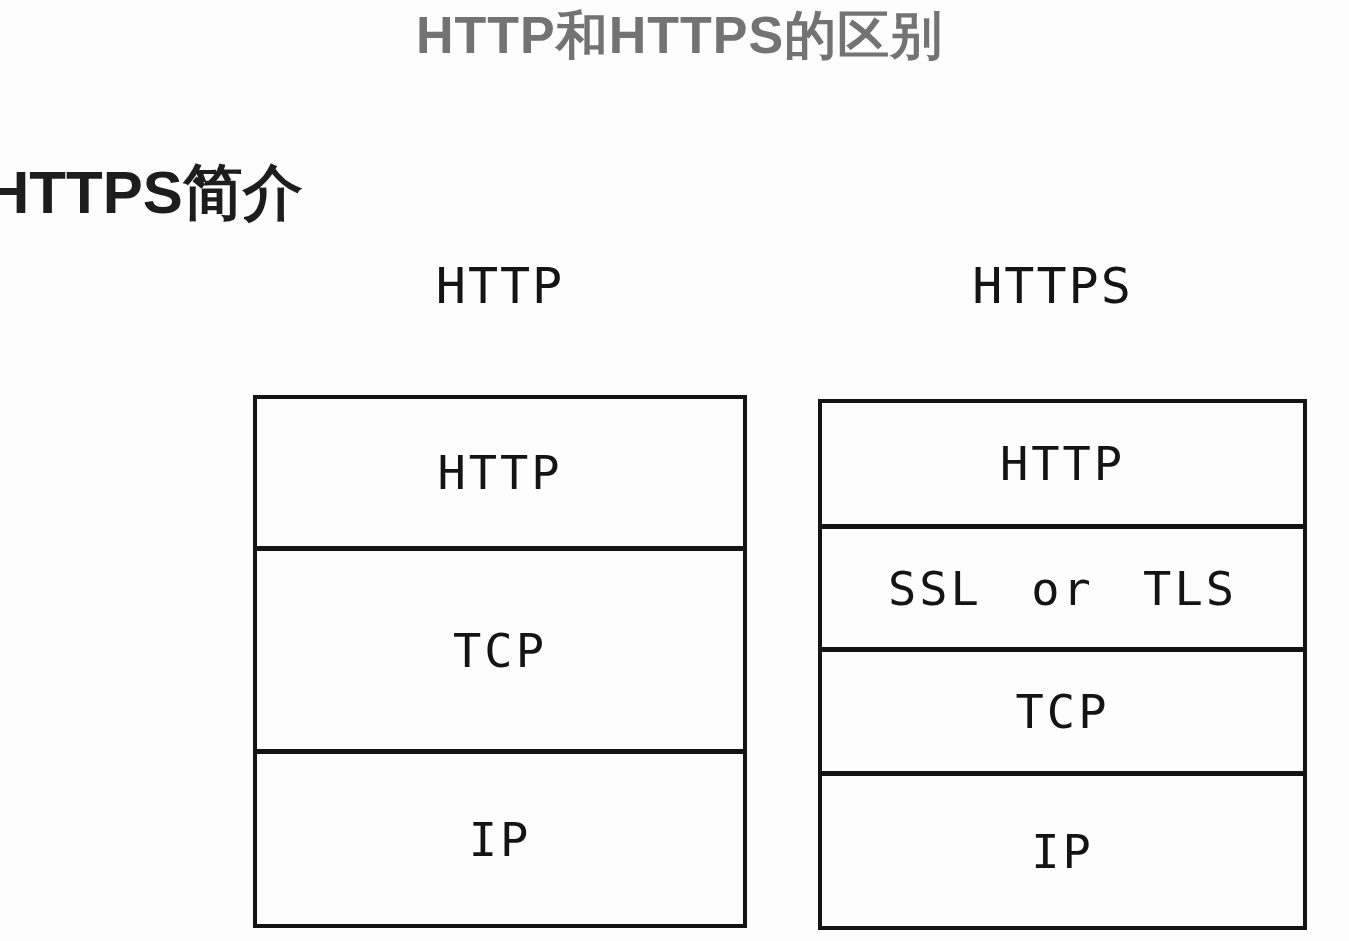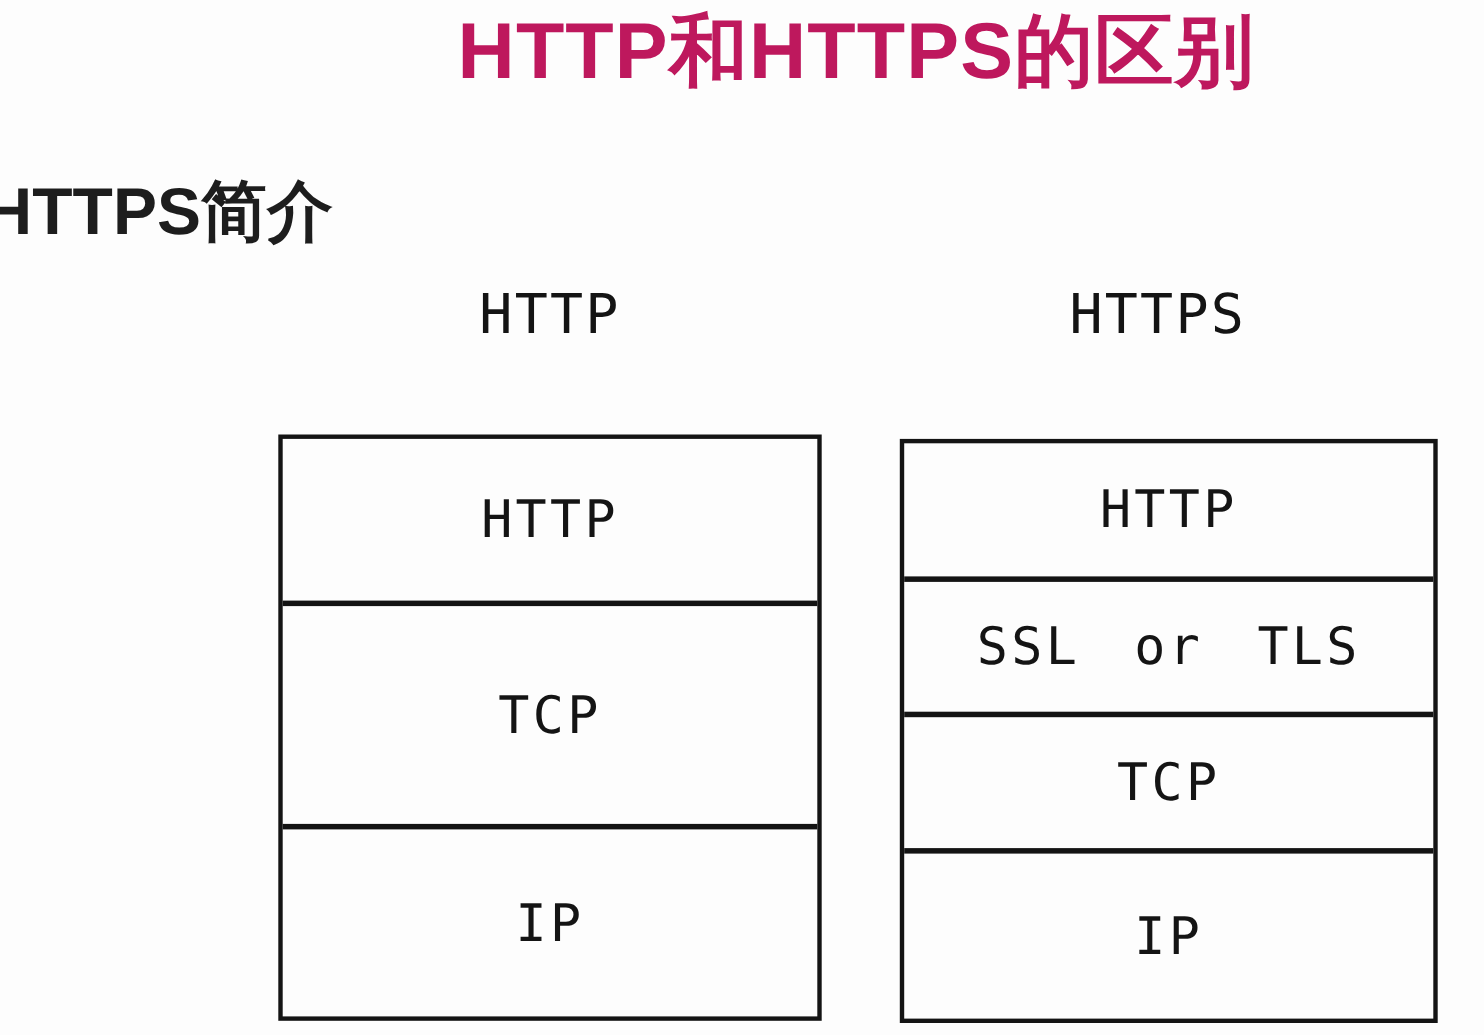--- a/index.html
+++ b/index.html
@@ -15,24 +15,24 @@
     font-family: "DejaVu Sans Mono", "Liberation Mono", monospace;
     color: #161616;
   }
   .title {
     position: absolute;
     left: 416px;
     top: 6px;
     margin: 0;
     font-family: "Liberation Sans", "DejaVu Sans", sans-serif;
     font-weight: bold;
-    font-size: 72px;
+    font-size: 52px;
     line-height: 1.15;
     letter-spacing: 1px;
-    color: #be185d;
+    color: #737373;
     white-space: nowrap;
   }
   .subtitle {
     position: absolute;
     left: -14px;
     top: 158px;
     margin: 0;
     font-family: "Liberation Sans", "DejaVu Sans", sans-serif;
     font-weight: bold;
     font-size: 60px;

